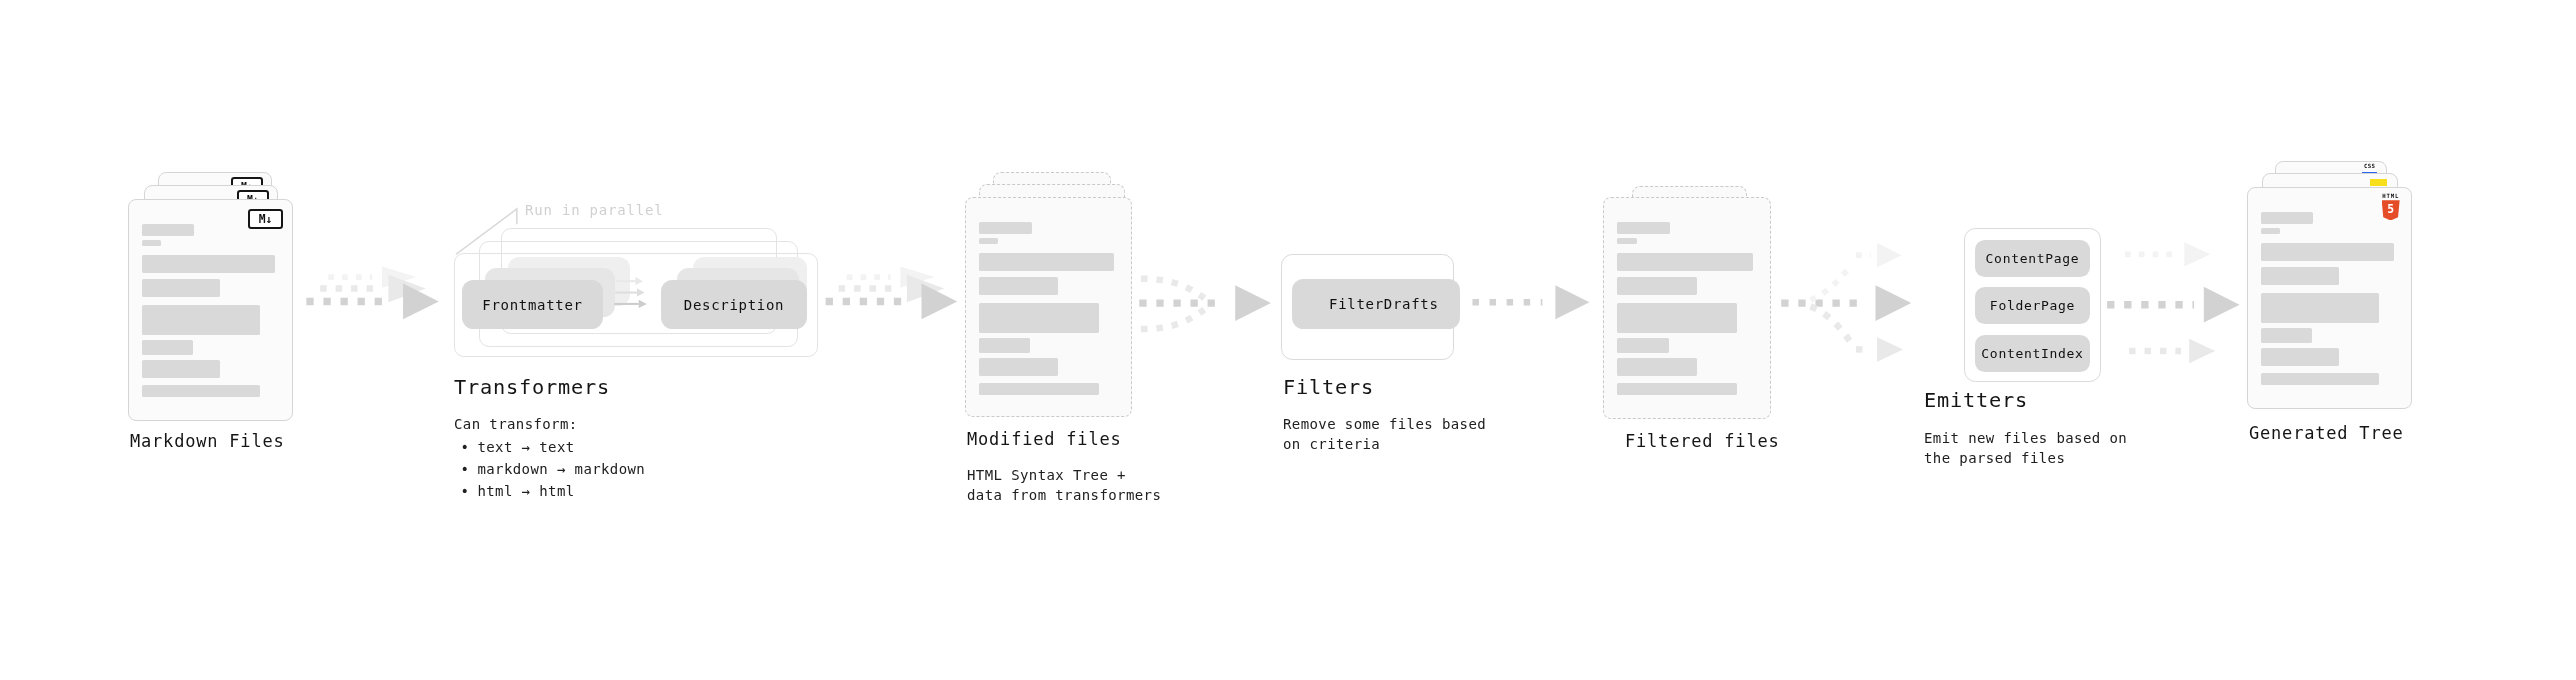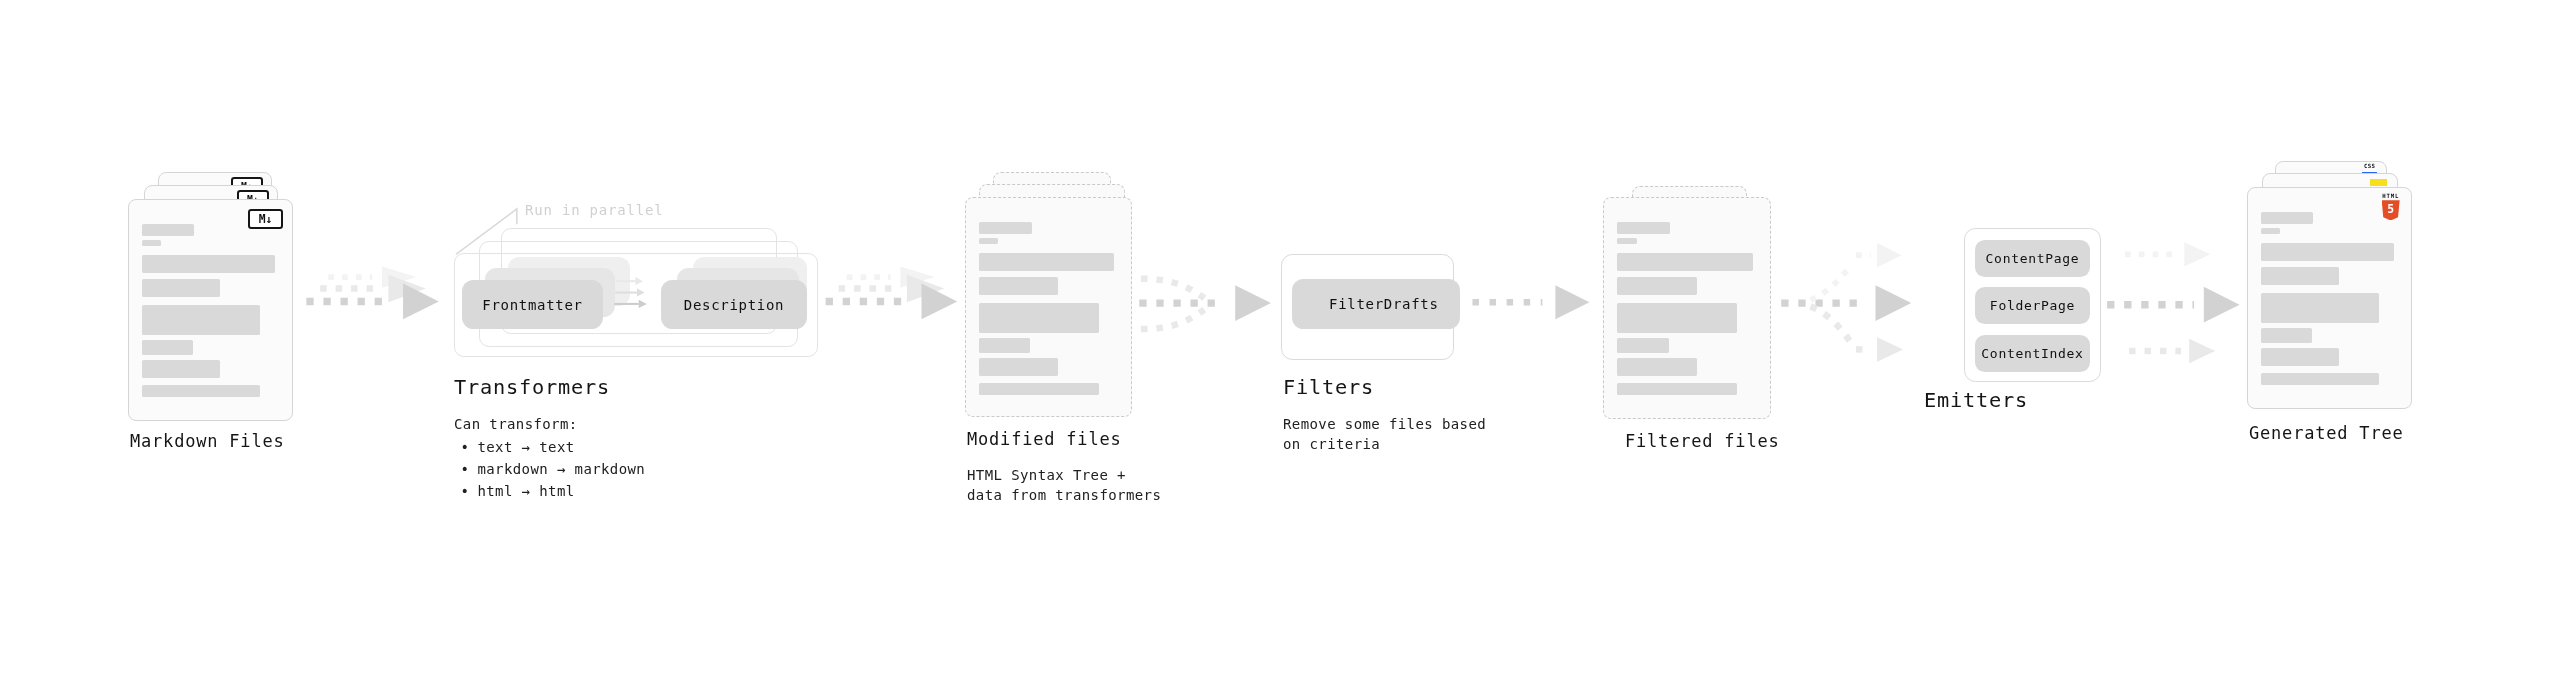--- a/index.html
+++ b/index.html
@@ -171,20 +171,24 @@
   <div class="stack-label" style="left:1607px;top:431px;margin-left:18px;">Filtered files</div>
 
   <div class="io-box" style="left:1964px;top:228px;width:137px;height:154px;text-align:right;">
     <div class="emit-pills">
       <div class="emit-pill">ContentPage</div>
       <div class="emit-pill">FolderPage</div>
       <div class="emit-pill">ContentIndex</div>
     </div>
   </div>
   <div class="section-title" style="left:1924px;top:388px;">Emitters</div>
+  <div class="subtext" style="left:1924px;top:428px;">
+    <div>Emit new files based on</div>
+    <div>the parsed files</div>
+  </div>
 
   <div class="doc" style="left:2275px;top:161px;width:112px;height:49px;">
     <div class="css-badge">
       <div class="css-text">CSS</div>
       <div class="css-bar"></div>
     </div>
   </div>
   <div class="doc" style="left:2262px;top:173px;width:136px;height:49px;">
     <div class="js-badge"></div>
   </div>

